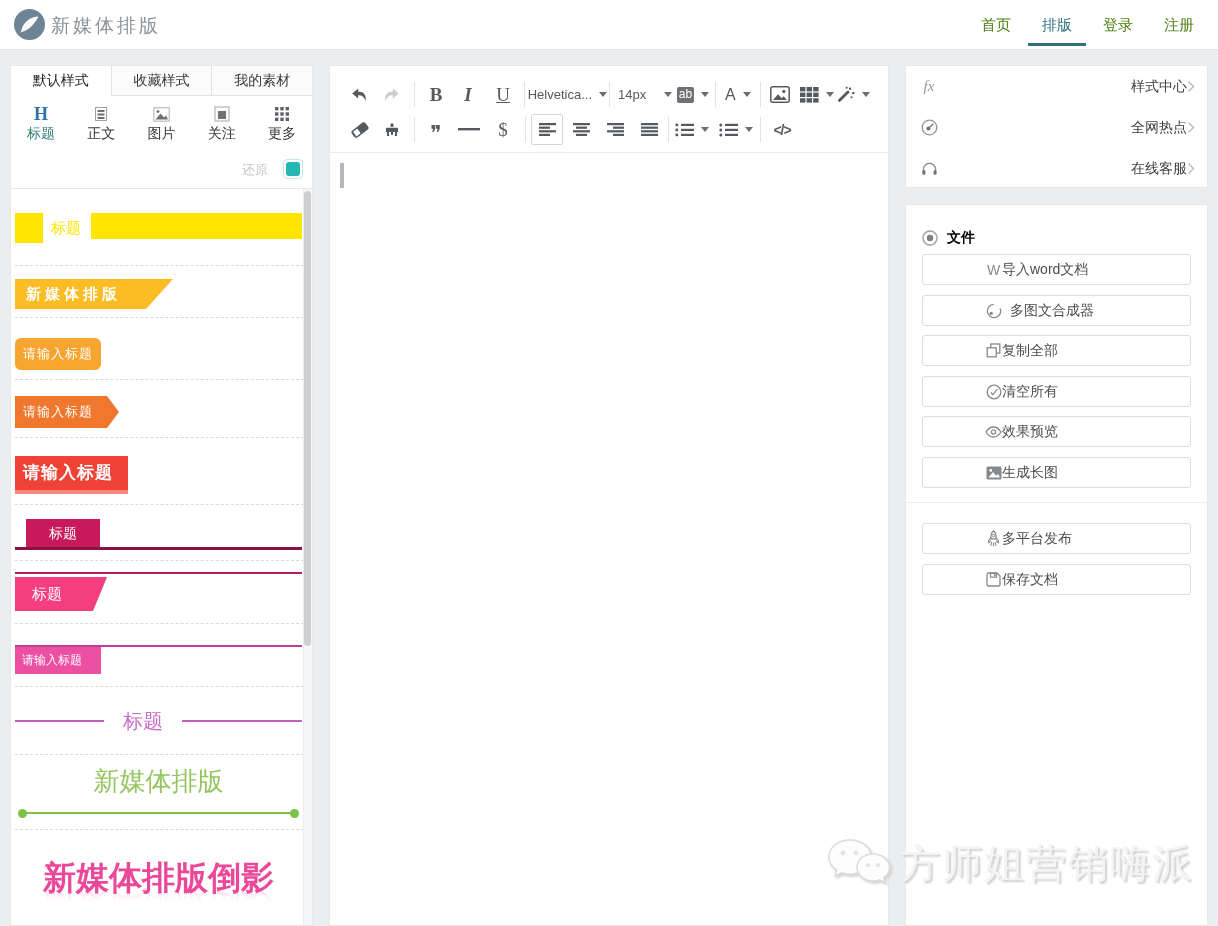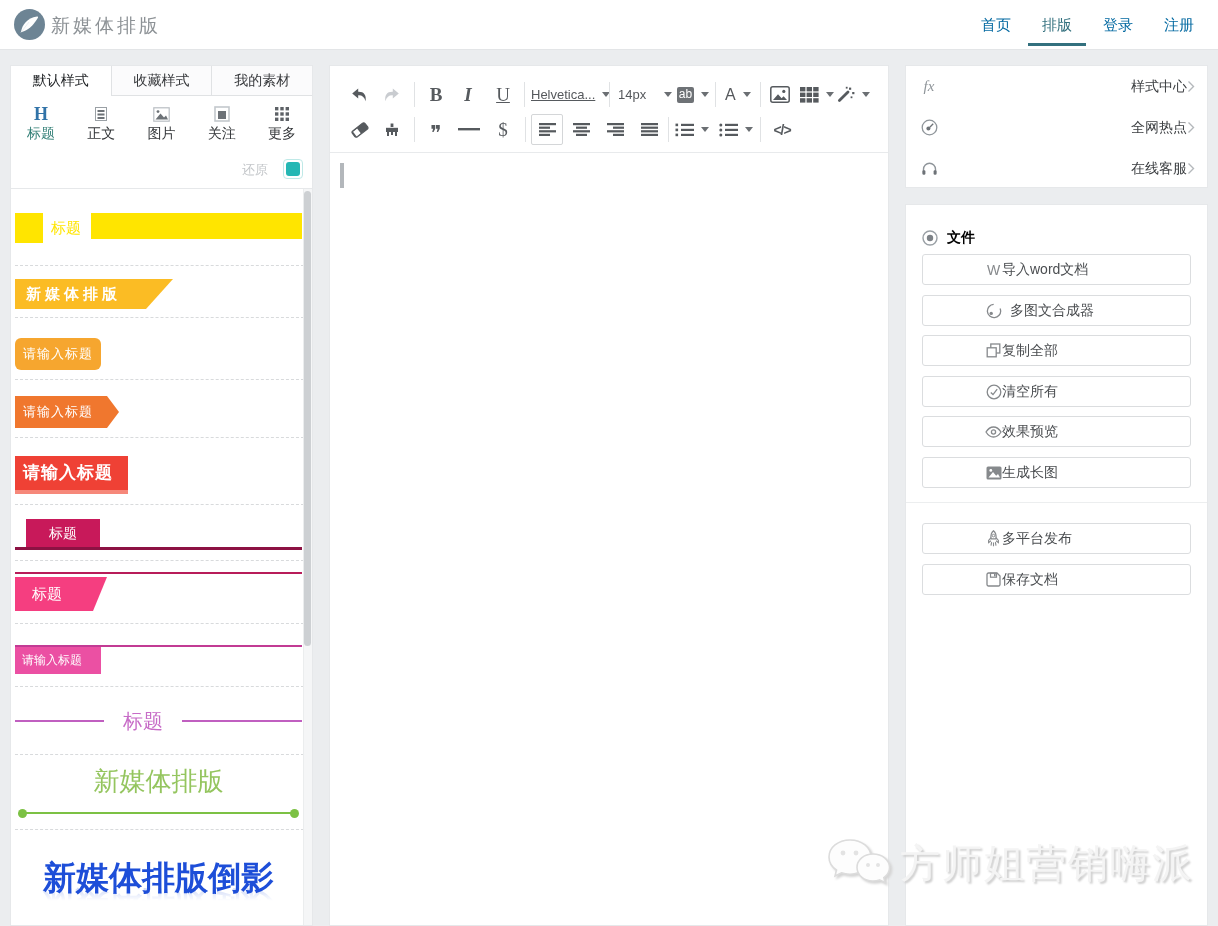--- a/index.html
+++ b/index.html
@@ -4,21 +4,21 @@
 <style>
   * { margin:0; padding:0; box-sizing:border-box; }
   html,body { width:1218px; height:926px; overflow:hidden; }
   body { font-family:"Liberation Sans", sans-serif; background:#ebedef; position:relative; }
 
   
   .header { position:absolute; left:0; top:0; width:1218px; height:50px; background:#fff; border-bottom:1px solid #e3e5e7; }
   .logo-circle { position:absolute; left:14px; top:9px; width:31px; height:31px; border-radius:50%; background:#6d8494; }
   .app-title { position:absolute; left:51px; top:0; height:50px; line-height:52px; font-size:19px; color:#8d9296; letter-spacing:3px; font-family:"Liberation Serif", serif; }
   .top-nav { position:absolute; right:24px; top:0; height:50px; display:flex; gap:31px; align-items:center; }
-  .nav-item { font-size:15px; color:#0369a1; position:relative; height:50px; line-height:50px; cursor:pointer; }
+  .nav-item { font-size:15px; color:#4d7c0f; position:relative; height:50px; line-height:50px; cursor:pointer; }
   .nav-item.active { color:#33707e; }
   .nav-item.active::after { content:""; position:absolute; left:50%; transform:translateX(-50%); bottom:4px; width:58px; height:3px; background:#33707e; }
 
   
   .panel { position:absolute; background:#fff; border:1px solid #e6e8ea; }
   .left-panel  { left:10px;  top:65px; width:303px; height:861px; }
   .editor-panel{ left:329px; top:65px; width:560px; height:861px; }
   .right-panel-1 { left:905px; top:65px;  width:303px; height:123px; }
   .right-panel-2 { left:905px; top:204px; width:303px; height:722px; }
 
@@ -270,21 +270,21 @@
     </div>
     <div class="tpl-row r10">
       <div class="green-title" style="color: rgb(148, 197, 94);">新媒体排版</div>
       <div class="dot-line-wrap">
         <div class="dot-line" style="background: rgb(124, 193, 68);"></div>
         <div class="dot-l" style="background: rgb(124, 193, 68);"></div>
         <div class="dot-r" style="background: rgb(124, 193, 68);"></div>
       </div>
     </div>
     <div class="tpl-row r11">
-      <div class="green-reflect" style="color: #1d4ed8;">新媒体排版倒影</div>
+      <div class="green-reflect" style="color: #ec4899;">新媒体排版倒影</div>
     </div>
   </div>
 
   <div class="side-scroll-track">
     <div class="side-scroll-thumb"></div>
   </div>
 </div>
 
 <div class="panel editor-panel">
   <div class="toolbar">
@@ -305,21 +305,21 @@
       <div class="tb-item" style="left:94px;width:24px;">
           <span class="tb-letter">B</span>
         </div>
       <div class="tb-item" style="left:126px;width:24px;">
           <span class="tb-letter it">I</span>
         </div>
       <div class="tb-item" style="left:160px;width:26px;">
           <span class="tb-letter un">U</span>
         </div>
       <div class="tb-sep" style="left:194px;"></div>
-      <div class="tb-item" style="left:201px;width:76px;justify-content:space-between;text-decoration:underline;">
+      <div class="tb-item" style="left:201px;width:76px;justify-content:flex-end;">
         <span class="tb-dd">Helvetica...</span>
           <span class="tb-caret"></span>
       </div>
       <div class="tb-sep" style="left:279px;"></div>
       <div class="tb-item" style="left:288px;width:54px;justify-content:space-between;">
         <span class="tb-dd">14px</span>
           <span class="tb-caret"></span>
       </div>
       <div class="tb-item" style="left:347px;width:34px;justify-content:flex-start;">
         <span class="ab-badge">ab</span>

